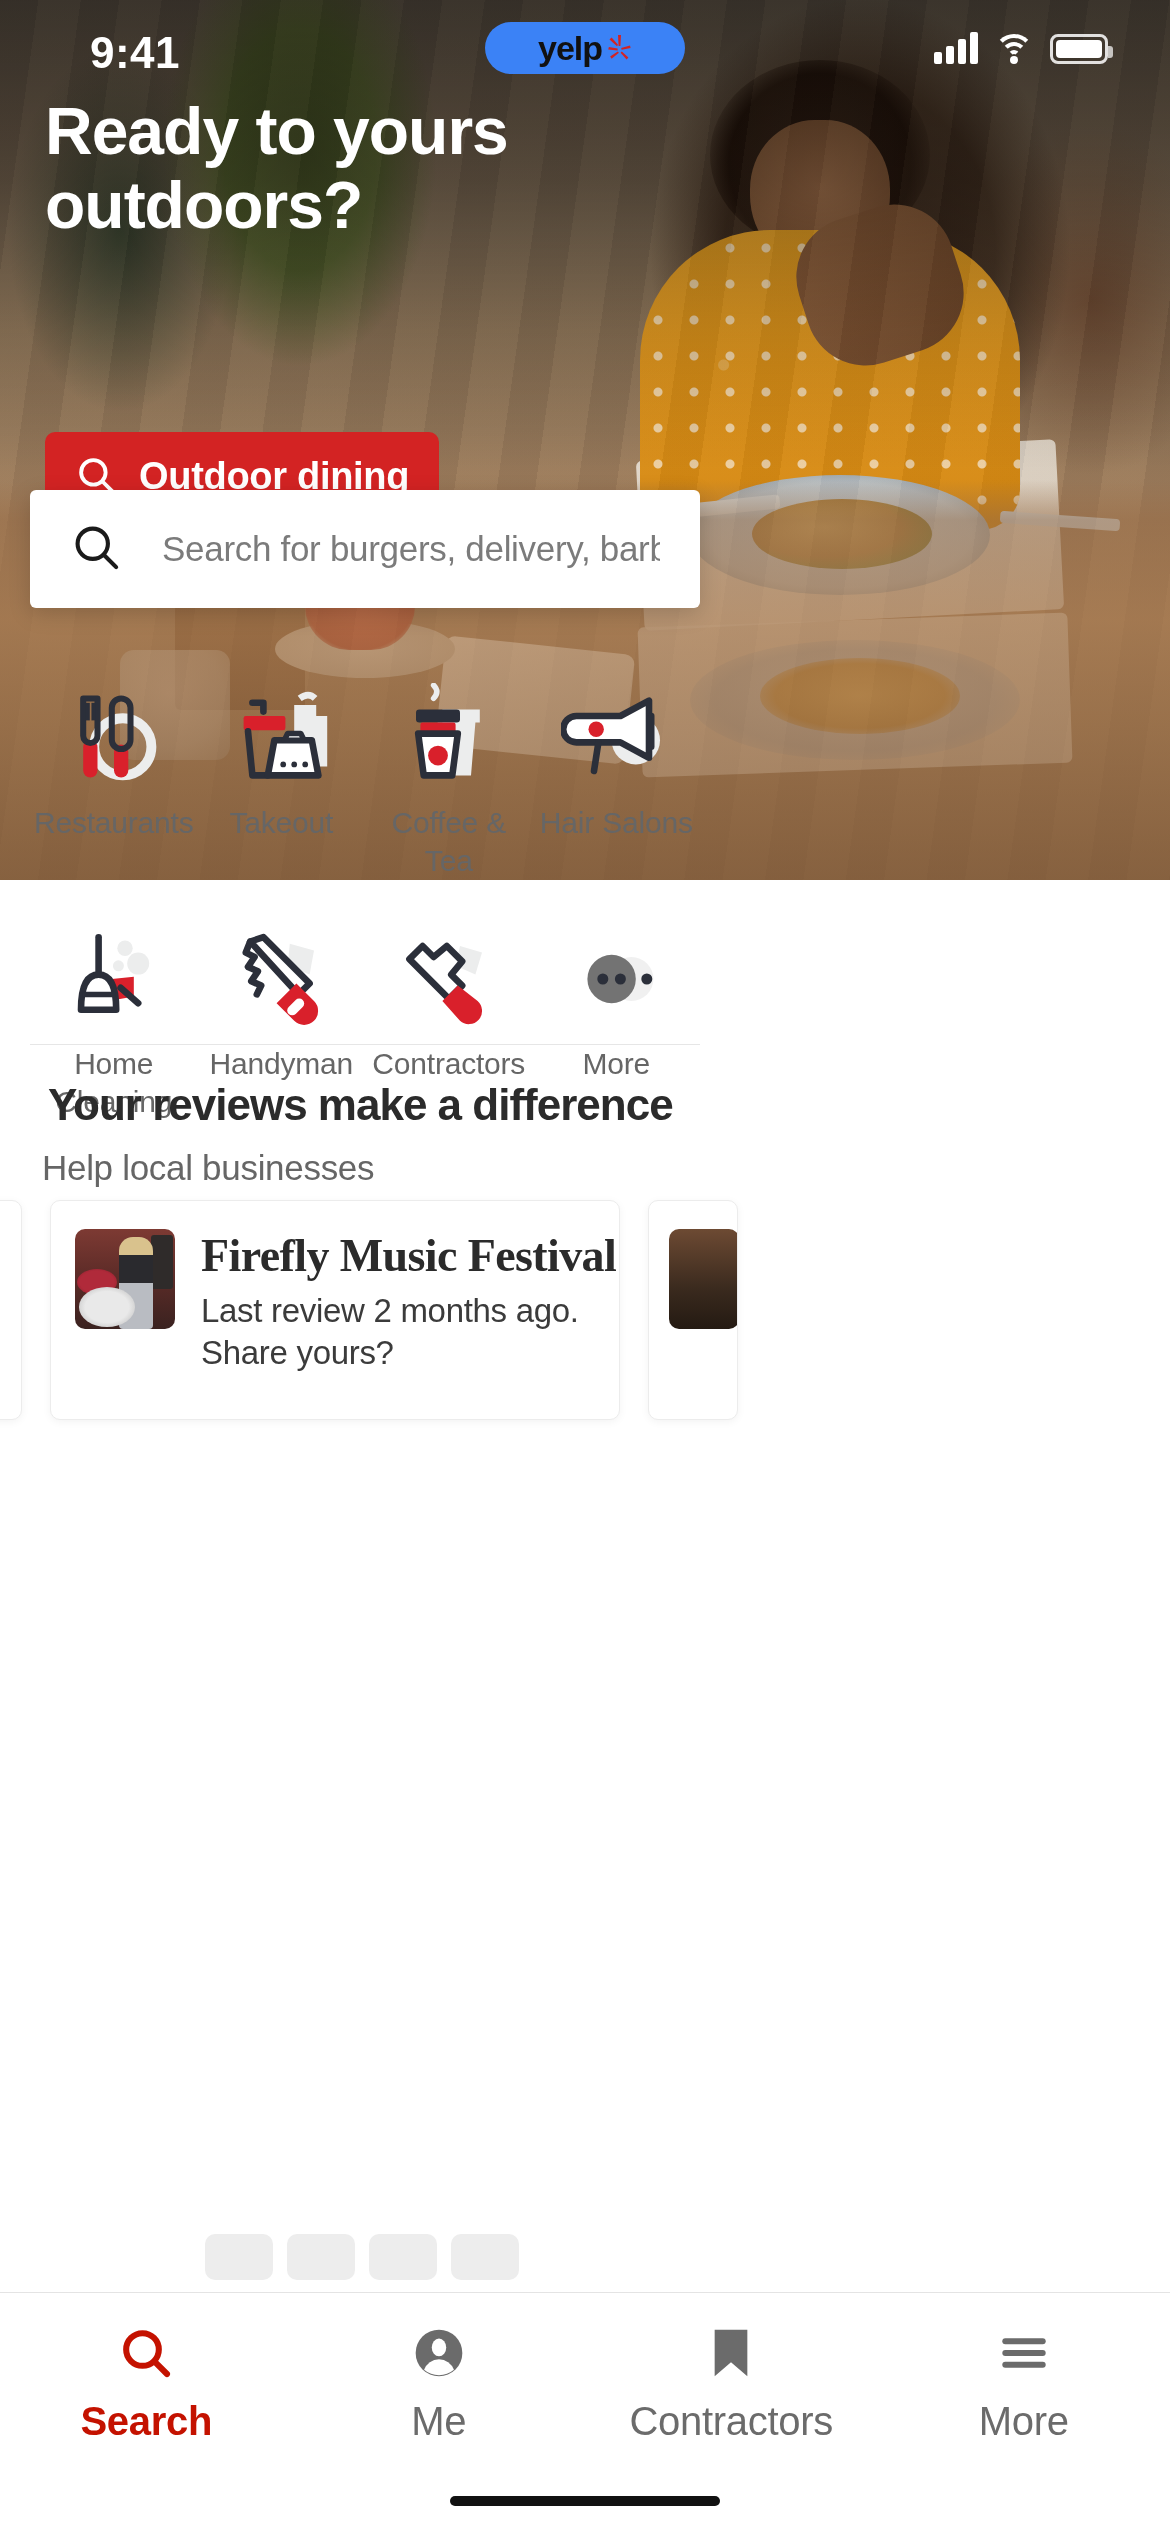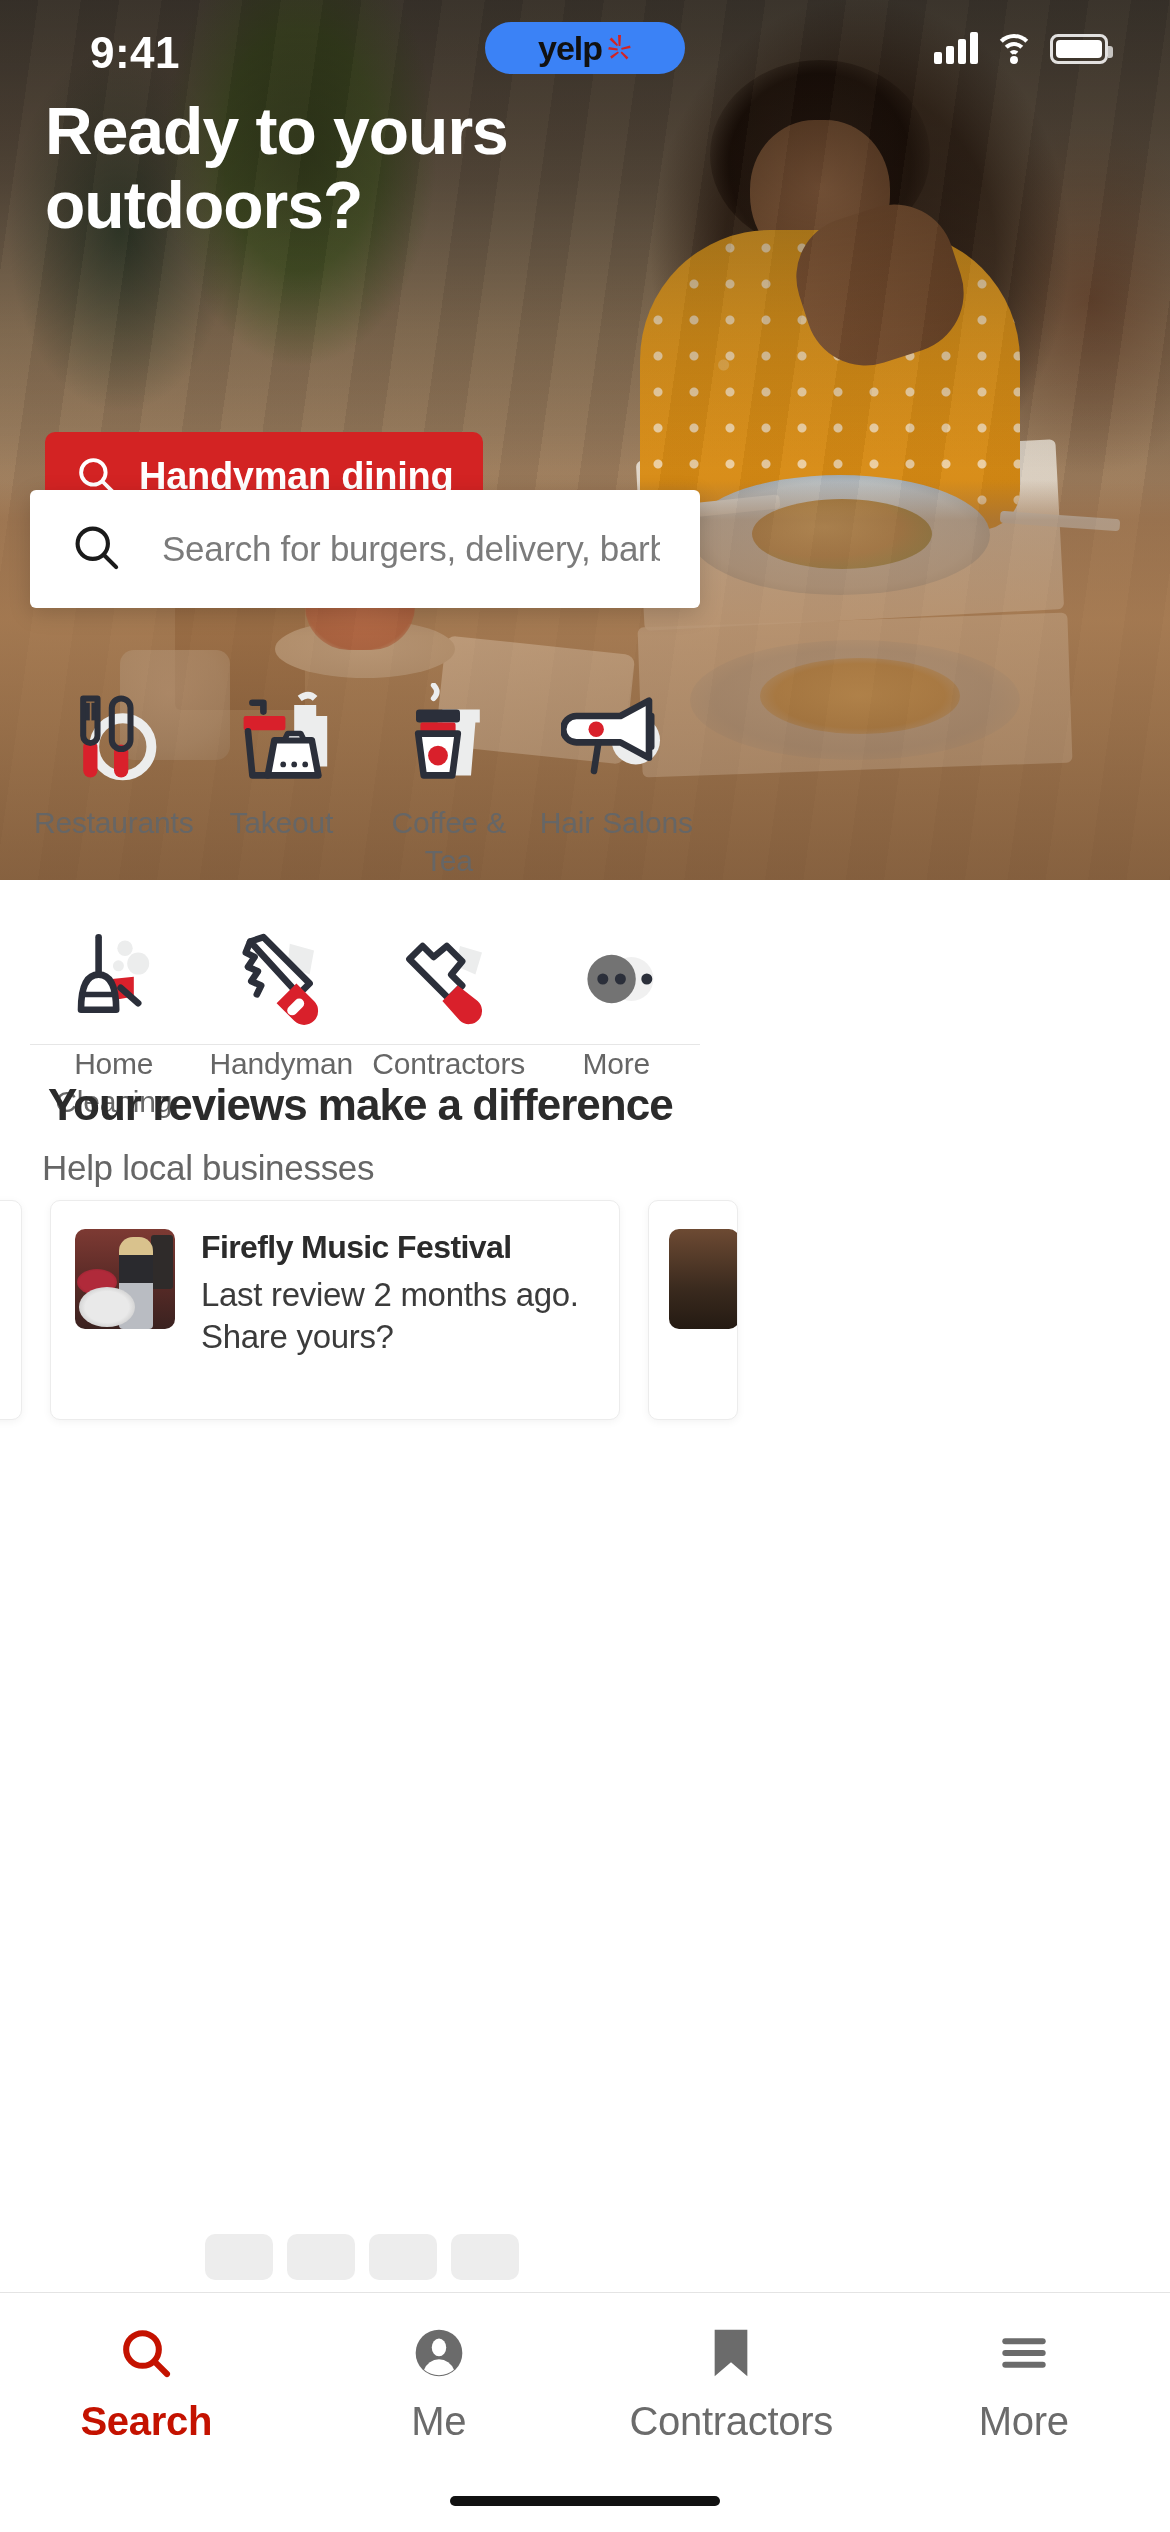--- a/index.html
+++ b/index.html
@@ -271,22 +271,23 @@
   .thumb .person{
     position:absolute; left:44px; top:8px; width:34px; height:92px;
     background:linear-gradient(to bottom,#d9c28d 0 18px,#2a2a2e 18px 46px,#b9bcc2 46px 100%);
     border-radius:14px 14px 4px 4px;
   }
   .thumb .amp{
     position:absolute; right:2px; top:6px; width:22px; height:54px;
     background:#2f2b2a; border-radius:3px;
   }
   .card-title{
-    font-size:32px; font-weight:700; color:#2b2b2b; letter-spacing:-.6px;
+    font-size:46px; font-weight:700; color:#2b2b2b; letter-spacing:-.6px;
     white-space:nowrap;
+    font-family:Liberation Serif, serif;
   }
   .card-sub{
     margin-top:8px; font-size:33px; color:#3b3b3b; line-height:1.28; letter-spacing:-.3px;
   }
   .pills{
     position:absolute; left:205px; top:2234px; z-index:11;
     display:flex; gap:14px;
   }
   .pill{ width:68px; height:46px; background:#ededed; border-radius:10px; }
   .peek-thumb{
@@ -386,21 +387,21 @@
 
 <h1 class="hero-title">Ready to yours outdoors?</h1>
 
 <button class="cta">
   <span>
     <svg width="42" height="42" viewBox="0 0 24 24" fill="none" stroke="#ffffff" stroke-width="2.2" stroke-linecap="round">
       <circle cx="10.5" cy="10.5" r="7"></circle>
         <line x1="16" y1="16" x2="21.5" y2="21.5"></line>
     </svg>
   </span>
-  <span class="cta-label">Handyman dining</span>
+  <span class="cta-label">Outdoor dining</span>
 </button>
 
 <div class="searchcard">
   <span>
     <svg width="52" height="52" viewBox="0 0 24 24" fill="none" stroke="#1a1a1a" stroke-width="1.9" stroke-linecap="round">
       <circle cx="10.5" cy="10.5" r="7"></circle>
         <line x1="15.8" y1="15.8" x2="21.3" y2="21.3"></line>
     </svg>
   </span>
   <span class="search-ph">Search for burgers, delivery, barbers on...</span>

